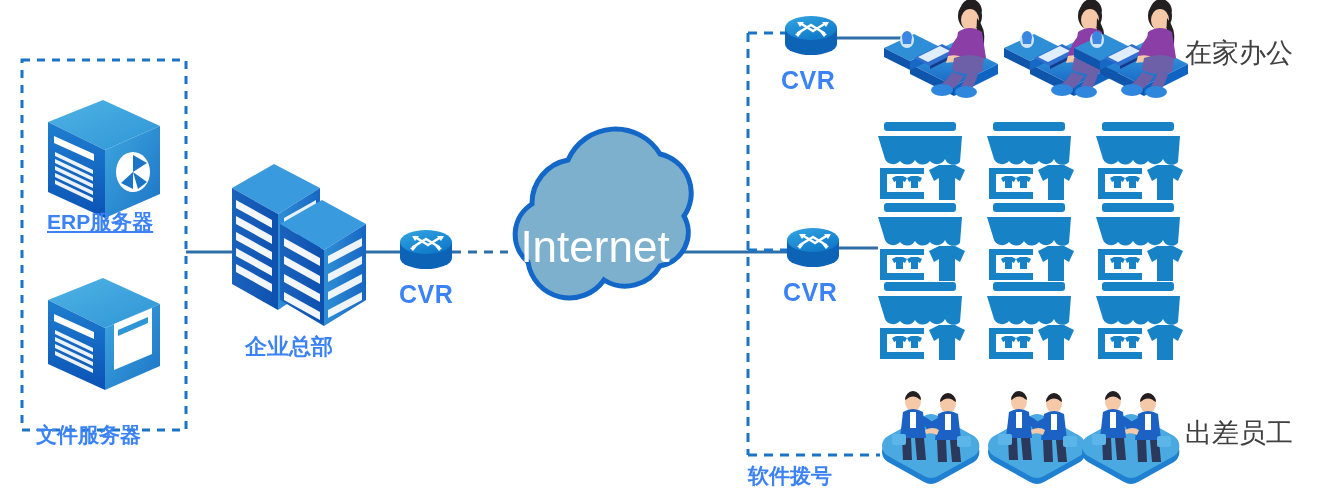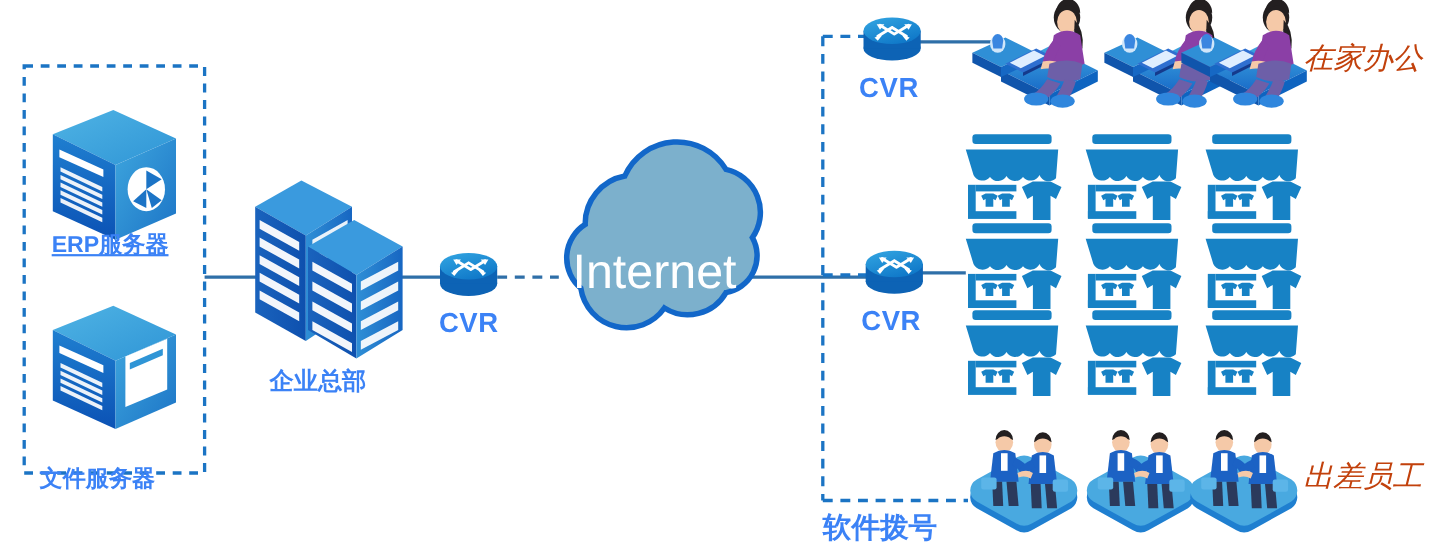--- a/index.html
+++ b/index.html
@@ -1,26 +1,26 @@
 <!DOCTYPE html>
 <html><head>
 <meta charset="utf-8">
 <style>
   html,body{margin:0;padding:0;background:#fff;}
   body{width:1318px;height:498px;position:relative;overflow:hidden;
        font-family:"Liberation Sans","DejaVu Sans",sans-serif;}
   #stage{position:absolute;inset:0;}
   svg#diagram{position:absolute;left:0;top:0;}
   .lbl{position:absolute;font-weight:bold;color:#3b82f6;white-space:nowrap;}
-  .lbl-cn{position:absolute;color:#c2410c;white-space:nowrap;font-style:italic;}
+  .lbl-cn{position:absolute;color:#404040;white-space:nowrap;}
   .cvr{font-size:25px;letter-spacing:0.5px;}
   .srv-lbl{font-size:21px;}
   .hq-lbl{font-size:22px;}
   .side-lbl{font-size:27px;font-weight:normal;}
-  .dial-lbl{font-size:26px;font-weight:bold;}
+  .dial-lbl{font-size:21px;font-weight:bold;}
   .cloud-txt{font-size:44px;fill:#ffffff;font-family:"Liberation Sans","DejaVu Sans",sans-serif;}
 </style>
 </head>
 <body>
 
 <div id="stage">
 
 <svg id="diagram" width="1318" height="498" viewBox="0 0 1318 498">
   <defs>
     <linearGradient id="gSrvTop" x1="0" y1="0" x2="1" y2="1">

